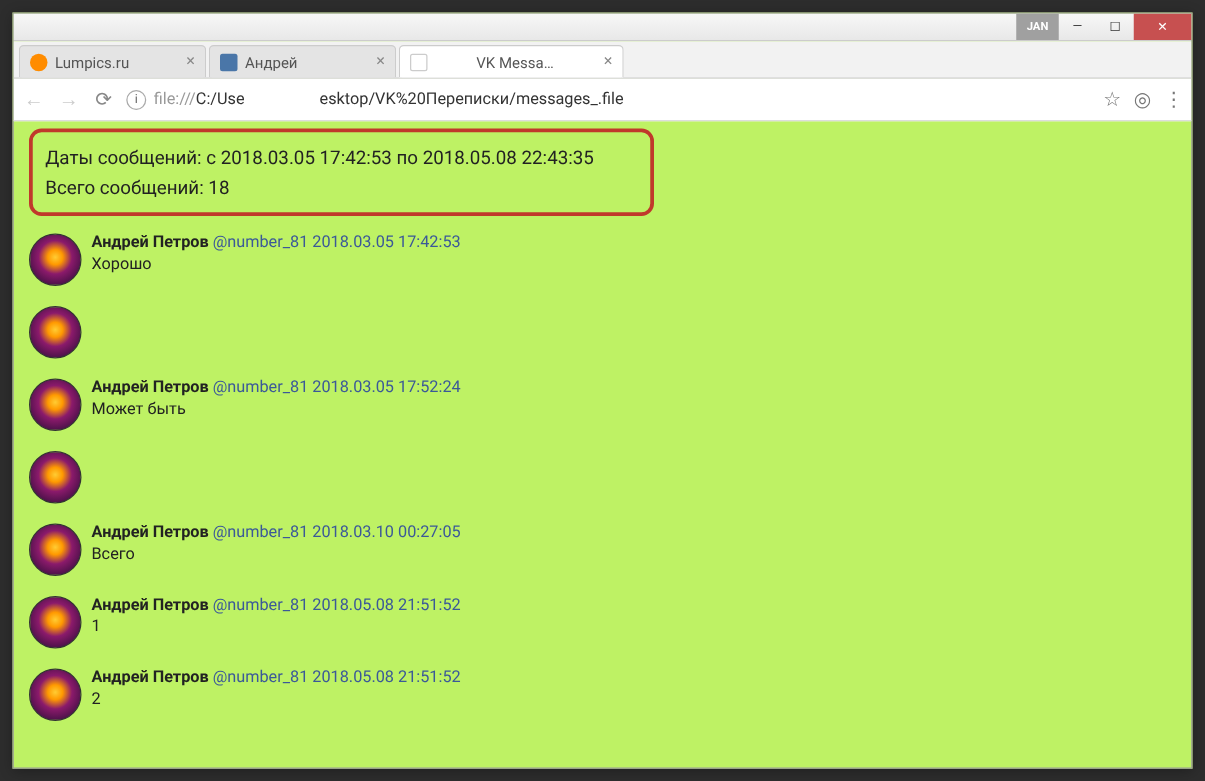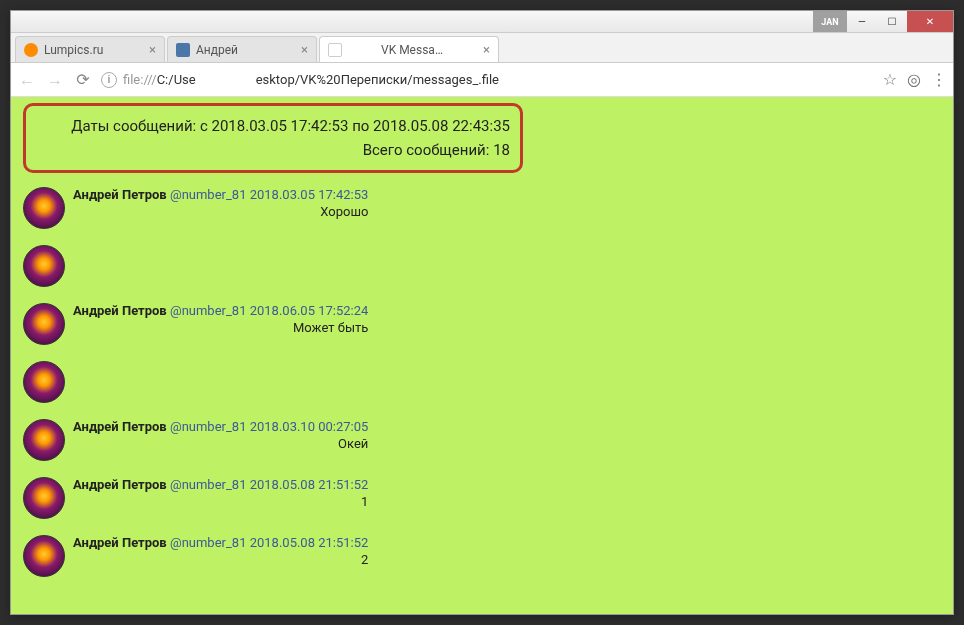--- a/index.html
+++ b/index.html
@@ -166,21 +166,20 @@
     .star-icon, .ext-icon, .menu-icon {
       color: #777;
       font-size: 16px;
       cursor: pointer;
     }
     .content-area {
       flex: 1;
       position: relative;
       overflow: hidden;
       display: flex;
-      text-align: right;
     }
     .content-scroll {
       flex: 1;
       overflow-y: scroll;
       overflow-x: scroll;
       padding: 0 0 0 8px;
     }
     .header-box {
       border: 3px solid #c0392b;
       border-radius: 10px;
@@ -307,32 +306,32 @@
               <div class="msg-header"><span class="msg-name">Андрей Петров</span> <span class="msg-handle">@number_81 2018.03.05 17:42:53</span></div>
               <div class="msg-text">Хорошо</div>
             </div>
           </div>
           <div class="msg">
             <div class="avatar"></div>
           </div>
           <div class="msg">
             <div class="avatar"></div>
             <div class="msg-body">
-              <div class="msg-header"><span class="msg-name">Андрей Петров</span> <span class="msg-handle">@number_81 2018.06.05 17:52:24</span></div>
+              <div class="msg-header"><span class="msg-name">Андрей Петров</span> <span class="msg-handle">@number_81 2018.03.05 17:52:24</span></div>
               <div class="msg-text">Может быть</div>
             </div>
           </div>
           <div class="msg">
             <div class="avatar"></div>
           </div>
           <div class="msg">
             <div class="avatar"></div>
             <div class="msg-body">
               <div class="msg-header"><span class="msg-name">Андрей Петров</span> <span class="msg-handle">@number_81 2018.03.10 00:27:05</span></div>
-              <div class="msg-text">Окей</div>
+              <div class="msg-text">Всего</div>
             </div>
           </div>
           <div class="msg">
             <div class="avatar"></div>
             <div class="msg-body">
               <div class="msg-header"><span class="msg-name">Андрей Петров</span> <span class="msg-handle">@number_81 2018.05.08 21:51:52</span></div>
               <div class="msg-text">1</div>
             </div>
           </div>
           <div class="msg">

